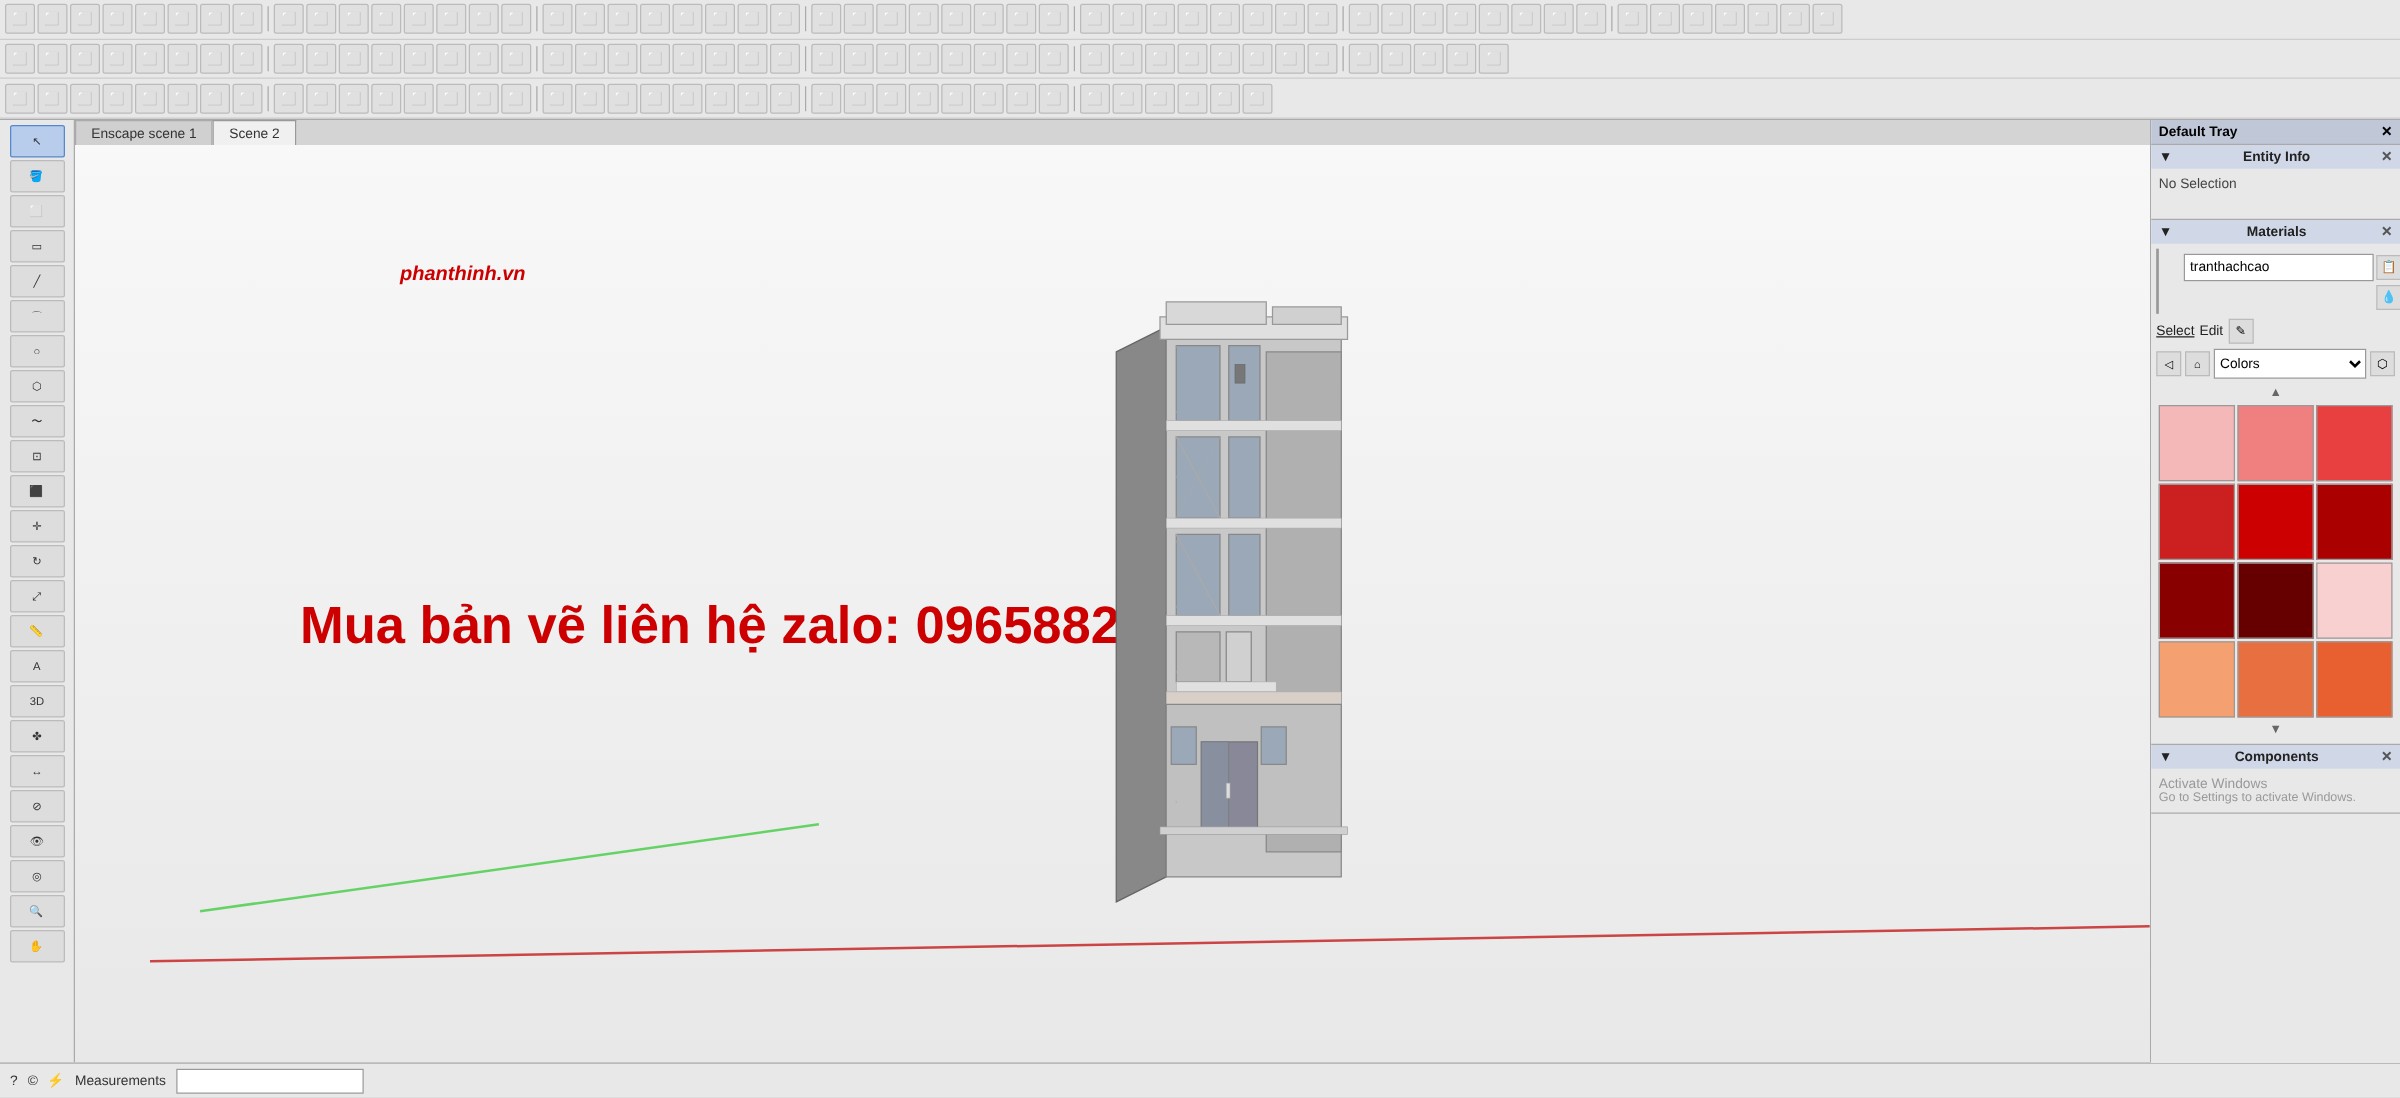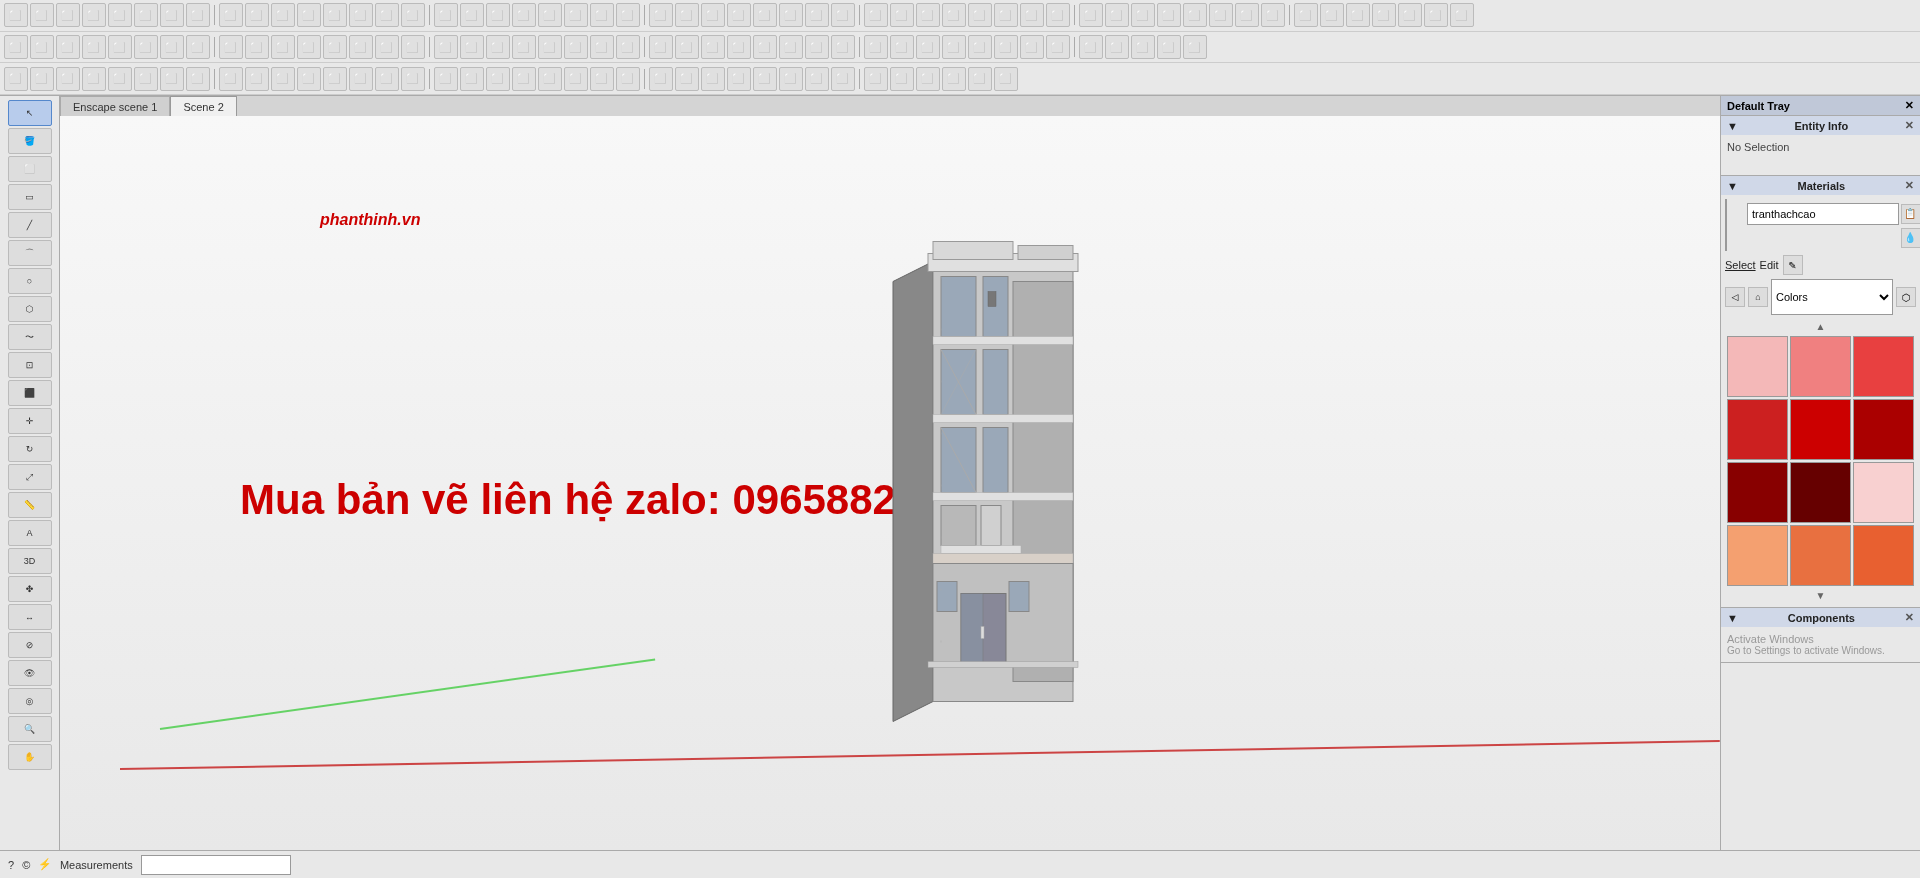--- a/index.html
+++ b/index.html
@@ -214,21 +214,21 @@
       width: 20px; height: 20px;
       background: #ddd;
       border: 1px solid #bbb;
       cursor: pointer;
       display: flex; align-items: center; justify-content: center;
       font-size: 9px;
     }
 
     .colors-select {
       flex: 1;
-      height: 36px;
+      height: 24px;
       font-size: 11px;
       border: 1px solid #999;
       background: white;
     }
 
     
     .color-grid {
       display: grid;
       grid-template-columns: repeat(3, 1fr);
       gap: 2px;

